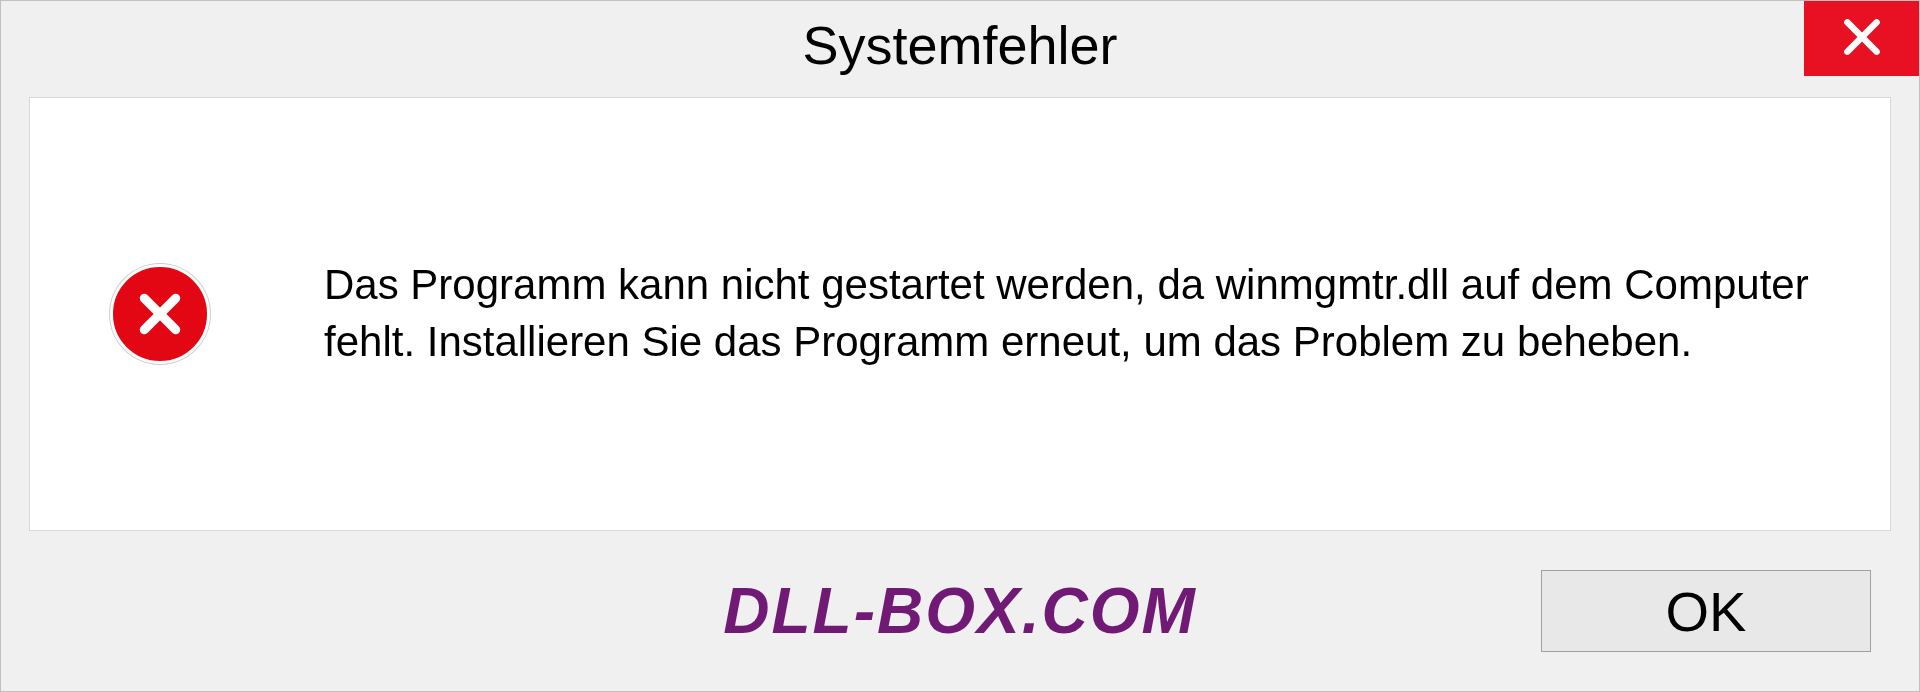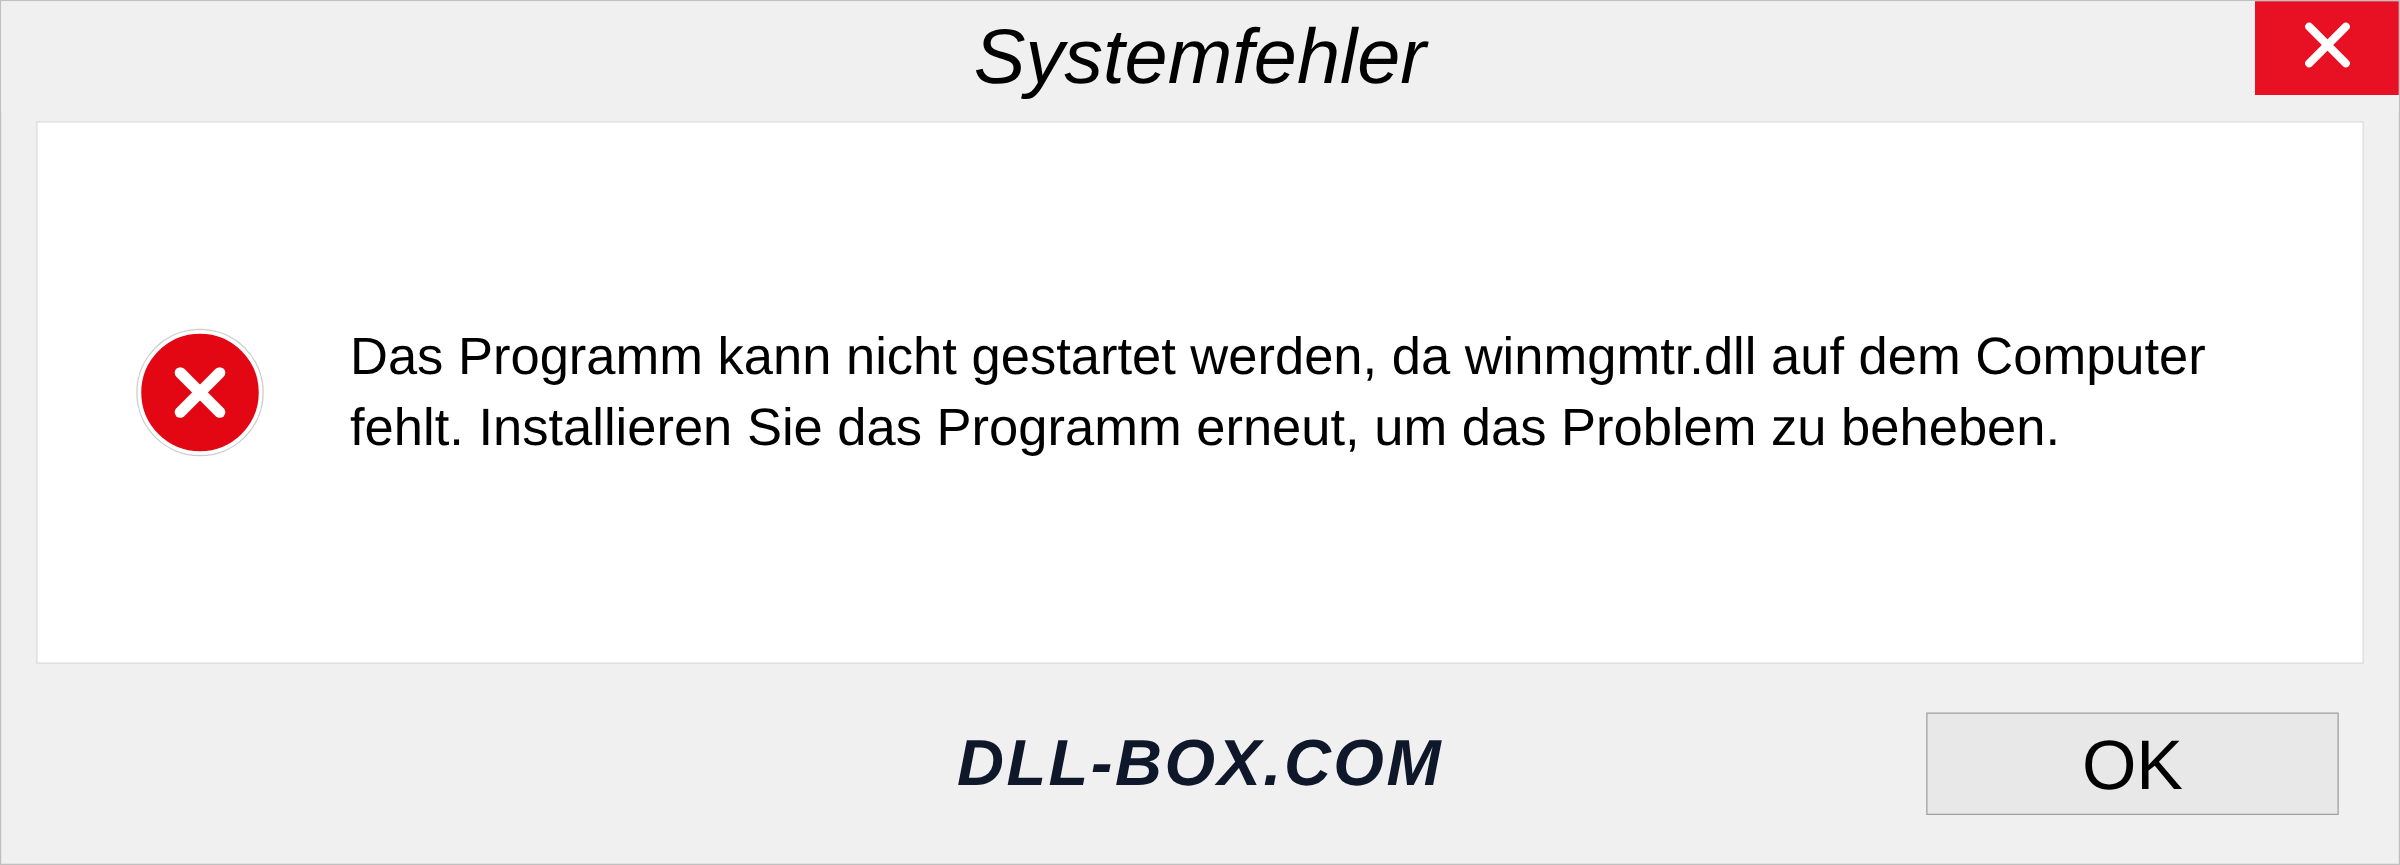--- a/index.html
+++ b/index.html
@@ -24,24 +24,23 @@
     }
     .titlebar {
       height: 88px;
       display: flex;
       align-items: center;
       justify-content: center;
       position: relative;
       background: #f0f0f0;
     }
     .titlebar-title {
-      font-size: 62px;
+      font-size: 54px;
       font-weight: 400;
       color: #000;
-      font-style: italic;
     }
     .close-btn {
       position: absolute;
       right: 0;
       top: 0;
       width: 115px;
       height: 75px;
       background: #e81123;
       display: flex;
       align-items: center;
@@ -76,37 +75,38 @@
     }
     .error-icon-circle svg {
       width: 54px;
       height: 54px;
     }
     .error-message {
       font-size: 42px;
       line-height: 1.35;
       color: #000;
       font-weight: 400;
+      margin-left: 44px;
     }
     .button-bar {
       height: 160px;
       display: flex;
       align-items: center;
       justify-content: flex-end;
       padding: 0 48px;
       gap: 60px;
       position: relative;
     }
     .watermark {
       position: absolute;
       left: 50%;
       transform: translateX(-50%);
-      font-size: 52px;
+      font-size: 64px;
       font-weight: 800;
-      color: #0f172a;
+      color: #701a75;
       letter-spacing: 2px;
       font-style: italic;
       white-space: nowrap;
     }
     .ok-button {
       width: 330px;
       height: 82px;
       background: #e8e8e8;
       border: 1px solid #a0a0a0;
       font-size: 56px;

